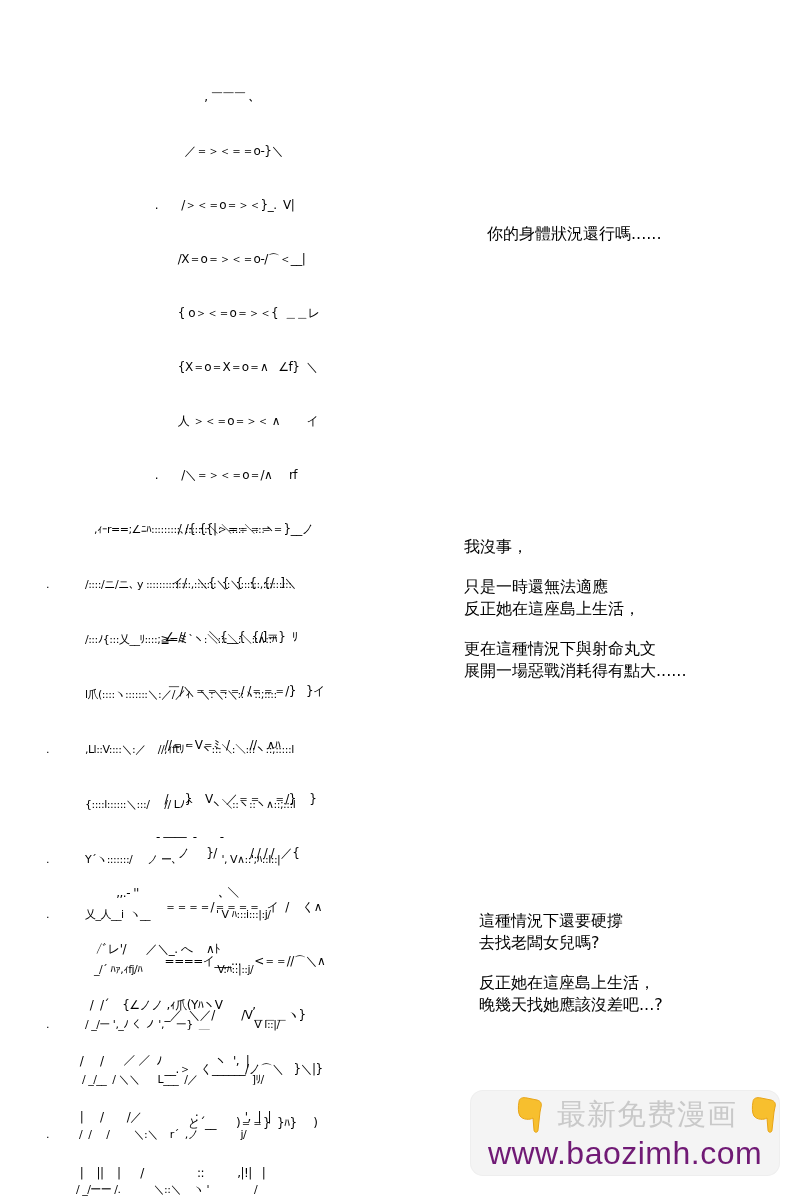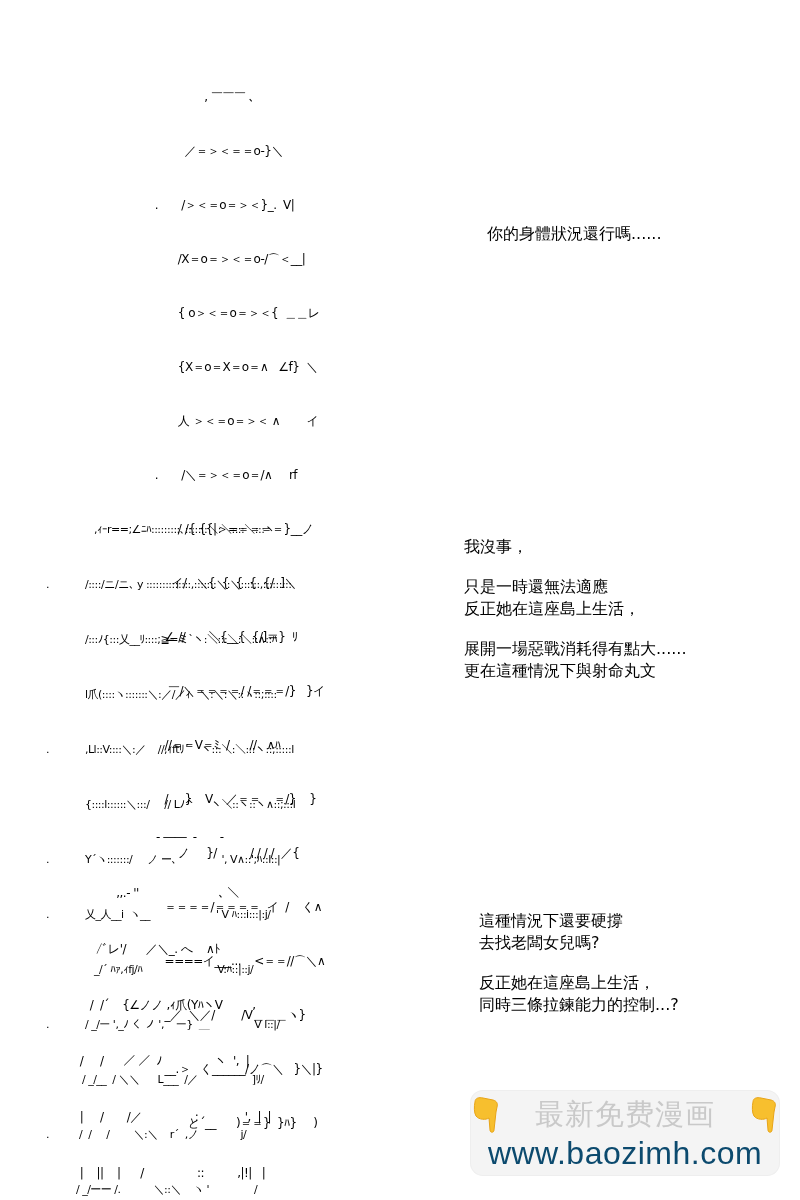--- a/index.html
+++ b/index.html
@@ -53,22 +53,22 @@
       box-shadow: 0 0 0 1px #eeeeee;
     }
     .wm-row1 {
       position: absolute;
       left: 0;
       top: 4px;
       width: 308px;
       height: 40px;
       display: flex;
       align-items: center;
-      justify-content: space-between;
-      gap: 4px;
+      justify-content: flex-end;
+      gap: 12px;
     }
     .wm-title {
       font-family: "DejaVu Sans", sans-serif;
       font-size: 29px;
       color: #c9c9c9;
       letter-spacing: 1px;
     }
     .wm-hand {
       width: 30px;
       height: 38px;
@@ -76,21 +76,21 @@
     }
     .wm-url {
       position: absolute;
       left: 0;
       top: 44px;
       width: 308px;
       text-align: center;
       font-family: "Liberation Sans", sans-serif;
       font-size: 32px;
       line-height: 36px;
-      color: #0c4a6e;
+      color: #701a75;
       letter-spacing: 0.5px;
     }
   </style>
 </head>
 <body>
 
 <section class="panel" style="top:0;height:440px;">
   <div class="aa" style="left:148px;top:52px;">
     <span class="ln">                 , ￣￣￣ ､</span>
     <span class="ln">           ／＝＞＜＝＝o-}＼</span>
@@ -133,22 +133,22 @@
     <span class="ln">              / _/__  / ＼＼      L___  /／                  ]ﾘ/</span>
     <span class="ln">  .          /  /     /        ＼:＼    r´  ,ノ              j/</span>
     <span class="ln">            / _/ーー /.           ＼::＼    ヽ '               /</span>
   </div>
   <div class="dialog" style="left:436px;top:66px;margin-left:28px;">
     <span class="ln">我沒事，</span>
     <span class="gap"></span>
     <span class="ln">只是一時還無法適應</span>
     <span class="ln">反正她在這座島上生活，</span>
     <span class="gap"></span>
+    <span class="ln">更在這種情況下與射命丸文</span>
     <span class="ln">展開一場惡戰消耗得有點大......</span>
-    <span class="ln">更在這種情況下與射命丸文</span>
   </div>
 </section>
 
 <section class="panel" style="top:790px;height:380px;">
   <div class="aa aa3" style="left:40px;top:2px;font-size:12px;">
     <span class="ln">                                   ‐ ――  ‐       ‐</span>
     <span class="ln">                       ,,.‐ ''                        ､ ＼</span>
     <span class="ln">                 /ﾞレ'/      ／＼_. へ    ∧ﾄ</span>
     <span class="ln">               /  /´    {∠ノノ ,ｨ爪(YﾊヽⅤ         ,</span>
     <span class="ln">            /     /      ／ ／  ﾉ                ヽ  ',  |</span>
@@ -162,21 +162,21 @@
     
     
     
     
   </div>
   <div class="dialog" style="left:479px;top:120px;">
     <span class="ln">這種情況下還要硬撐</span>
     <span class="ln">去找老闆女兒嗎?</span>
     <span class="gap"></span>
     <span class="ln">反正她在這座島上生活，</span>
-    <span class="ln">同時三條拉鍊能力的控制...?</span>
+    <span class="ln">晚幾天找她應該沒差吧...?</span>
   </div>
 </section>
 
 <a class="watermark">
   <div class="wm-row1">
     <span class="wm-hand">
       <svg width="30" height="38" viewBox="0 0 30 38">
         <path d="M4 6 C4 2 8 1 12 2 L22 4 C26 5 27 8 26 11 L25 16 L23 34 C23 37 19 37 19 34 L18 22 C15 24 8 24 5 20 C3 17 3 10 4 6 Z" fill="#f7bf2e" stroke="#e8a417" stroke-width="1"></path>
       </svg>
     </span>

